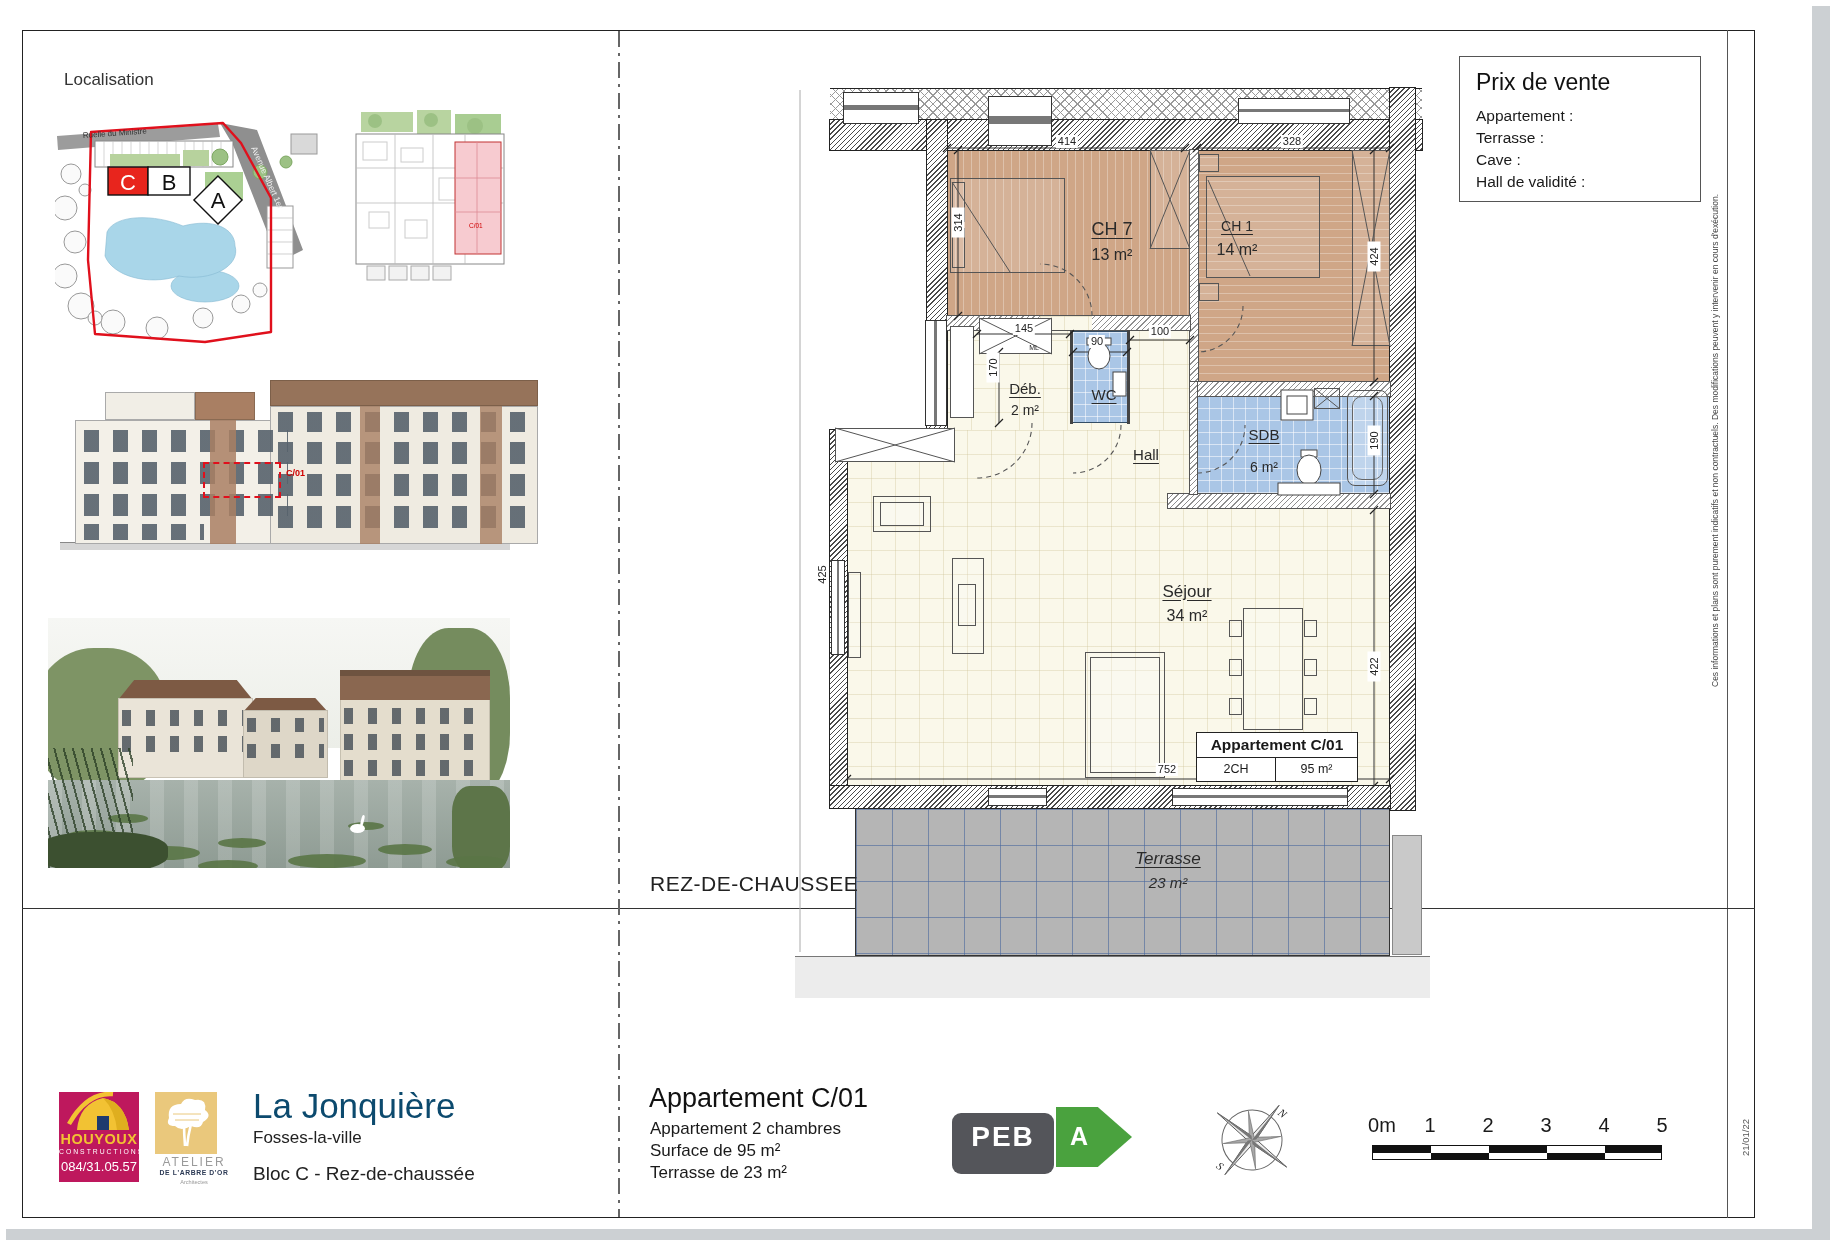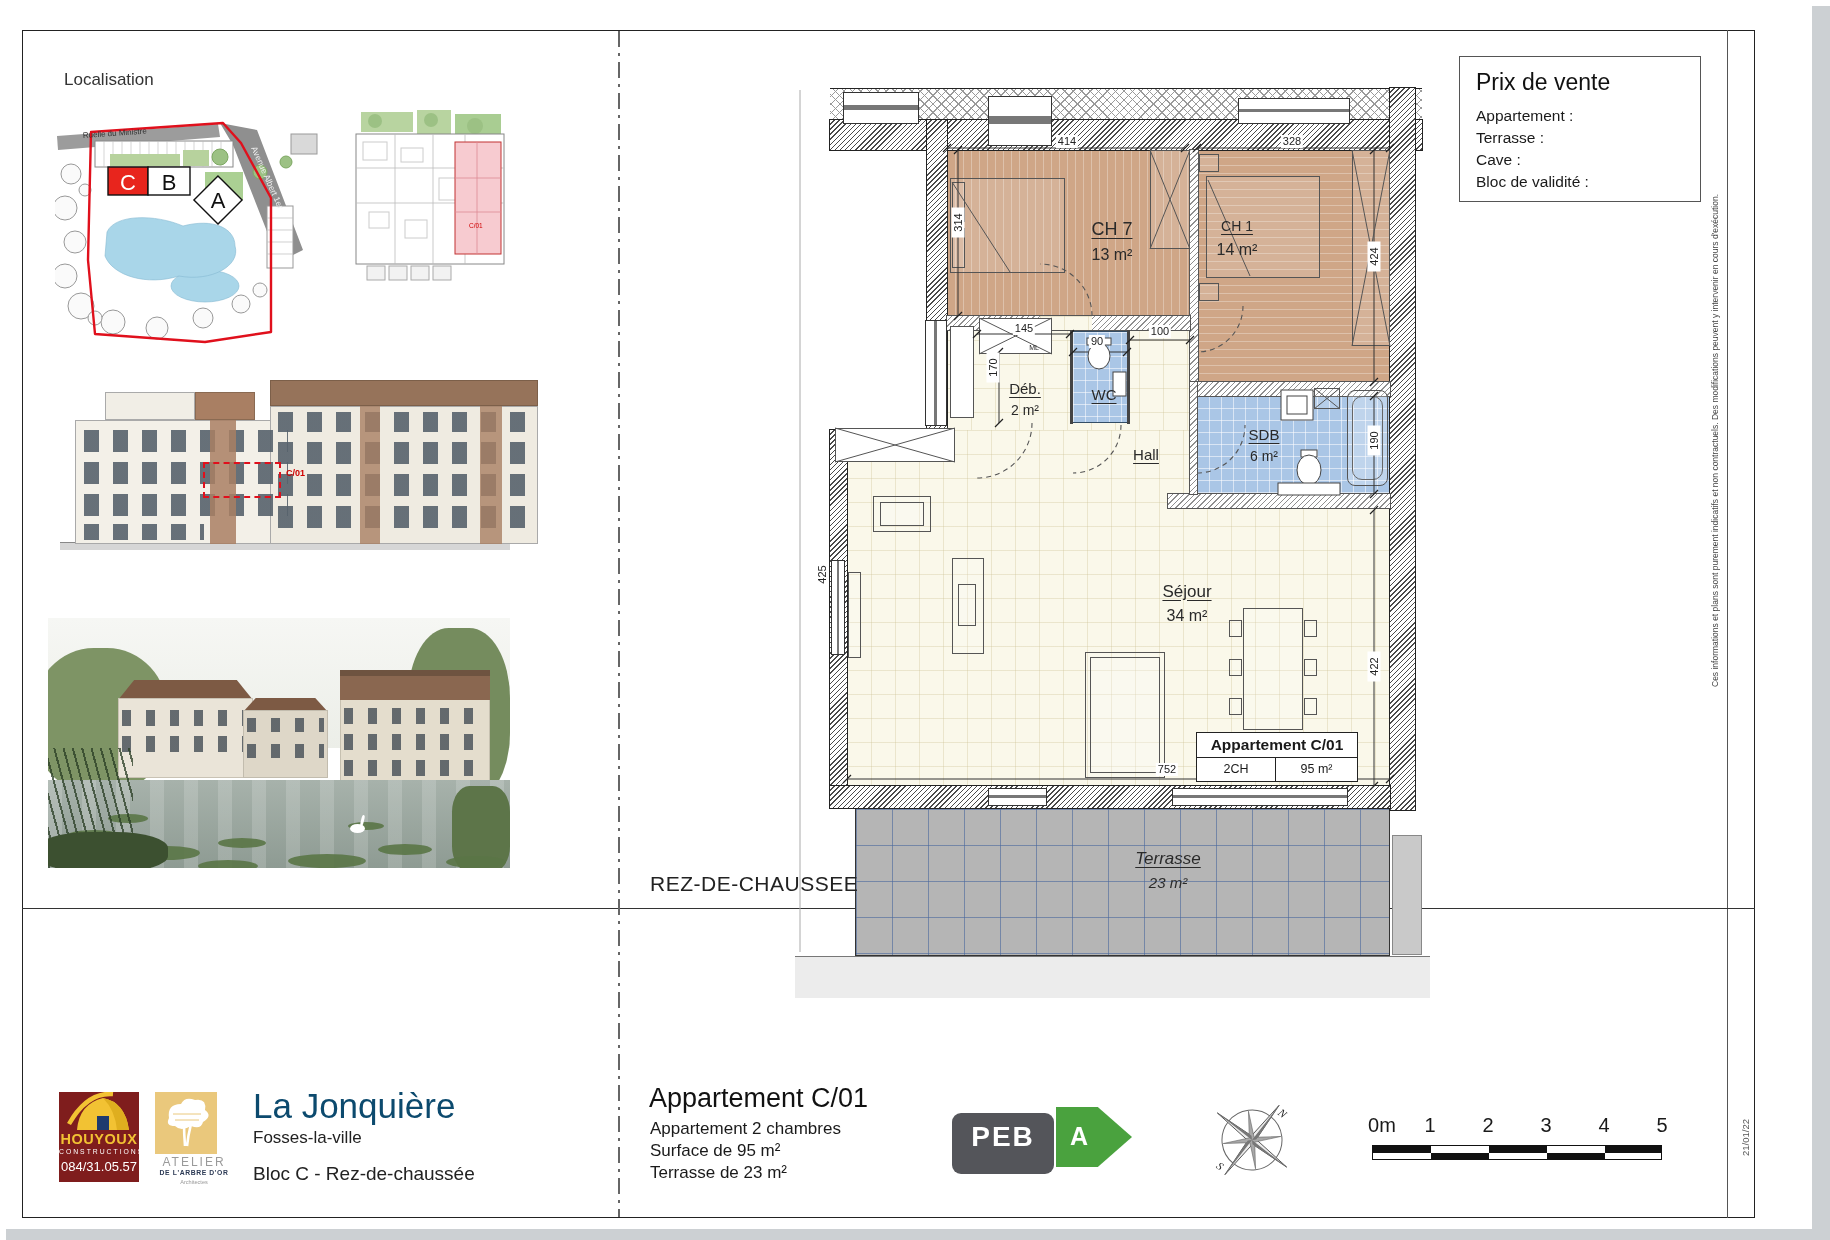--- a/index.html
+++ b/index.html
@@ -168,21 +168,21 @@
   <div class="abs" style="left:313px;top:197px;width:3px;height:11px;background:#fff;border-radius:40%;transform:rotate(14deg)"></div>
   <div class="abs" style="left:0;top:130px;width:85px;height:120px;background:repeating-linear-gradient(75deg,rgba(40,60,35,.75) 0 2px,transparent 2px 9px)"></div>
   <div class="abs" style="left:-10px;top:214px;width:130px;height:40px;background:#3c5030;border-radius:40%"></div>
 </div>
 
 <div class="abs" style="left:1459px;top:56px;width:242px;height:146px;border:1.4px solid #555;padding:12px 16px;background:#fff">
   <div style="font-size:23px;margin-bottom:9px;color:#111">Prix de vente</div>
   <div style="font-size:15.5px;line-height:22px">Appartement :</div>
   <div style="font-size:15.5px;line-height:22px">Terrasse :</div>
   <div style="font-size:15.5px;line-height:22px">Cave :</div>
-  <div style="font-size:15.5px;line-height:22px">Bloc de validité :</div>
+  <div style="font-size:15.5px;line-height:22px">Hall de validité :</div>
 </div>
 
 <div class="abs" style="left:0;top:0;width:1830px;height:1020px">
 
   <div class="cream" style="left:947px;top:316px;width:443px;height:114px"></div>
   <div class="cream" style="left:847px;top:430px;width:543px;height:356px"></div>
   <div class="ch2f" style="left:947px;top:150px;width:243px;height:166px"></div>
   <div class="ch1f" style="left:1197px;top:150px;width:193px;height:232px"></div>
   <div class="tile" style="left:1073px;top:332px;width:54px;height:90px"></div>
   <div class="tile" style="left:1197px;top:396px;width:193px;height:98px"></div>
@@ -275,21 +275,21 @@
     <div style="font-size:14px;margin-top:3px">2 m²</div>
   </div>
   <div class="rlab" style="left:1104px;top:386px">
     <div class="rn" style="font-size:15px">WC</div>
   </div>
   <div class="rlab" style="left:1146px;top:446px">
     <div class="rn" style="font-size:15px">Hall</div>
   </div>
   <div class="rlab" style="left:1264px;top:426px">
     <div class="rn" style="font-size:15px">SDB</div>
-    <div style="font-size:14px;margin-top:3px">6 m²</div>
+    <div style="font-size:14px;margin-top:14px">6 m²</div>
   </div>
   <div class="rlab" style="left:1187px;top:581px">
     <div class="rn" style="font-size:17px">Séjour</div>
     <div style="font-size:16px;margin-top:4px">34 m²</div>
   </div>
   <div class="rlab" style="left:1168px;top:848px;font-style:italic">
     <div class="rn" style="font-size:17px">Terrasse</div>
     <div style="font-size:15px;margin-top:5px">23 m²</div>
   </div>
 
@@ -311,21 +311,21 @@
     <div style="height:25px;border-bottom:1.4px solid #222;font-weight:bold;font-size:15.5px;text-align:center;line-height:24px">Appartement C/01</div>
     <div style="display:flex;height:23px">
       <div style="width:79px;border-right:1.4px solid #222;font-size:12.5px;text-align:center;line-height:22px">2CH</div>
       <div style="flex:1;font-size:12.5px;text-align:center;line-height:22px">95 m²</div>
     </div>
   </div>
 </div>
 
 <div class="abs ftext" style="left:650px;top:872px;font-size:21px;color:#222;letter-spacing:.5px">REZ-DE-CHAUSSEE</div>
 
-<div class="abs" style="left:59px;top:1092px;width:80px;height:90px;background:#7f1d1d;text-align:center;overflow:hidden">
+<div class="abs" style="left:59px;top:1092px;width:80px;height:90px;background:#be185d;text-align:center;overflow:hidden">
   <svg width="89" height="40" viewBox="0 0 89 40" style="display:block">
     <path d="M18 38 Q20 12 44 6 Q66 10 70 38 Z" fill="#f2c233"></path>
     <path d="M44 6 Q66 10 70 38 L58 38 Q56 18 44 6 Z" fill="#dfae1f"></path>
     <rect x="38" y="24" width="12" height="14" fill="#1f3a6e"></rect>
     <path d="M10 32 Q28 0 54 2" stroke="#f2c233" stroke-width="4.5" fill="none"></path>
   </svg>
   <div style="color:#f2c233;font-weight:bold;font-size:14.5px;letter-spacing:.5px;line-height:15px">HOUYOUX</div>
   <div style="color:#fff;font-size:6.8px;letter-spacing:2px;line-height:10px">CONSTRUCTIONS</div>
   <div style="color:#fff;font-size:13px;line-height:20px">084/31.05.57</div>
 </div>

